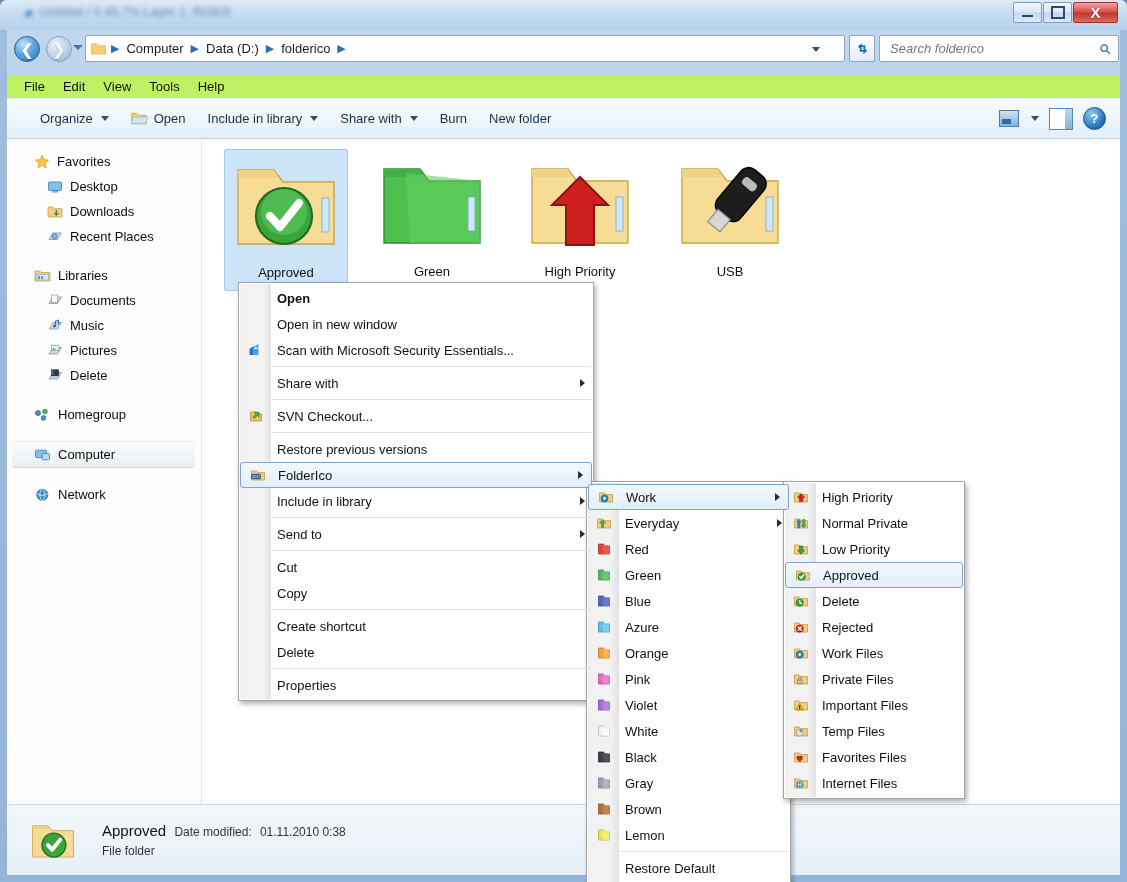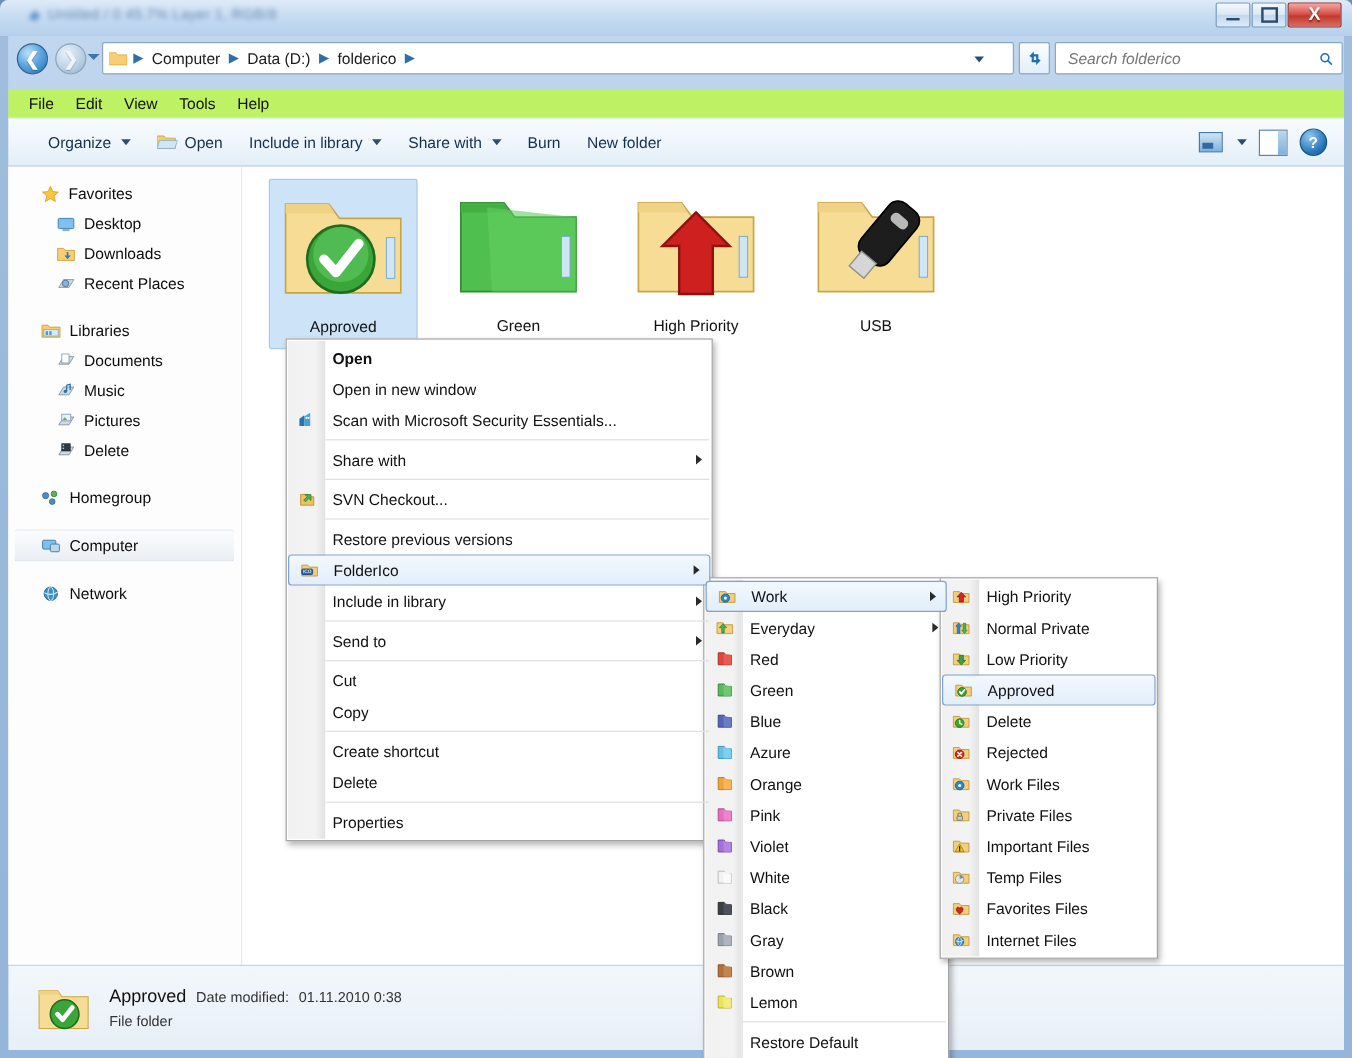--- a/index.html
+++ b/index.html
@@ -136,21 +136,21 @@
   .fileitem{position:absolute;width:124px;text-align:center;}
   .fileitem .lbl{font-size:13px;color:#101010;margin-top:4px;}
   .fileitem.selected{background:#cde3f7;border:1px solid #a6cbe8;border-radius:2px;box-sizing:border-box;}
 
   
   .details{
     position:absolute;left:7px;top:804px;width:1113px;height:71px;
     background:linear-gradient(180deg,#f2f7fb 0%,#e7eff7 100%);
     border-top:1px solid #c8d7e5;display:flex;align-items:center;padding-left:22px;box-sizing:border-box;
   }
-  .dt-text{margin-left:14px;}
+  .dt-text{margin-left:25px;}
   .dt-line1{font-size:15px;color:#111;}
   .dt-line1 .sm{font-size:12px;color:#333;margin-left:4px;}
   .dt-line2{font-size:12px;color:#333;margin-top:5px;}
 
   
   .ctx{
     position:absolute;background:#fff;border:1px solid #a3a3a3;
     box-shadow:2px 3px 5px rgba(0,0,0,.30);
     font-size:13px;color:#111;padding:2px 0;box-sizing:border-box;
   }

